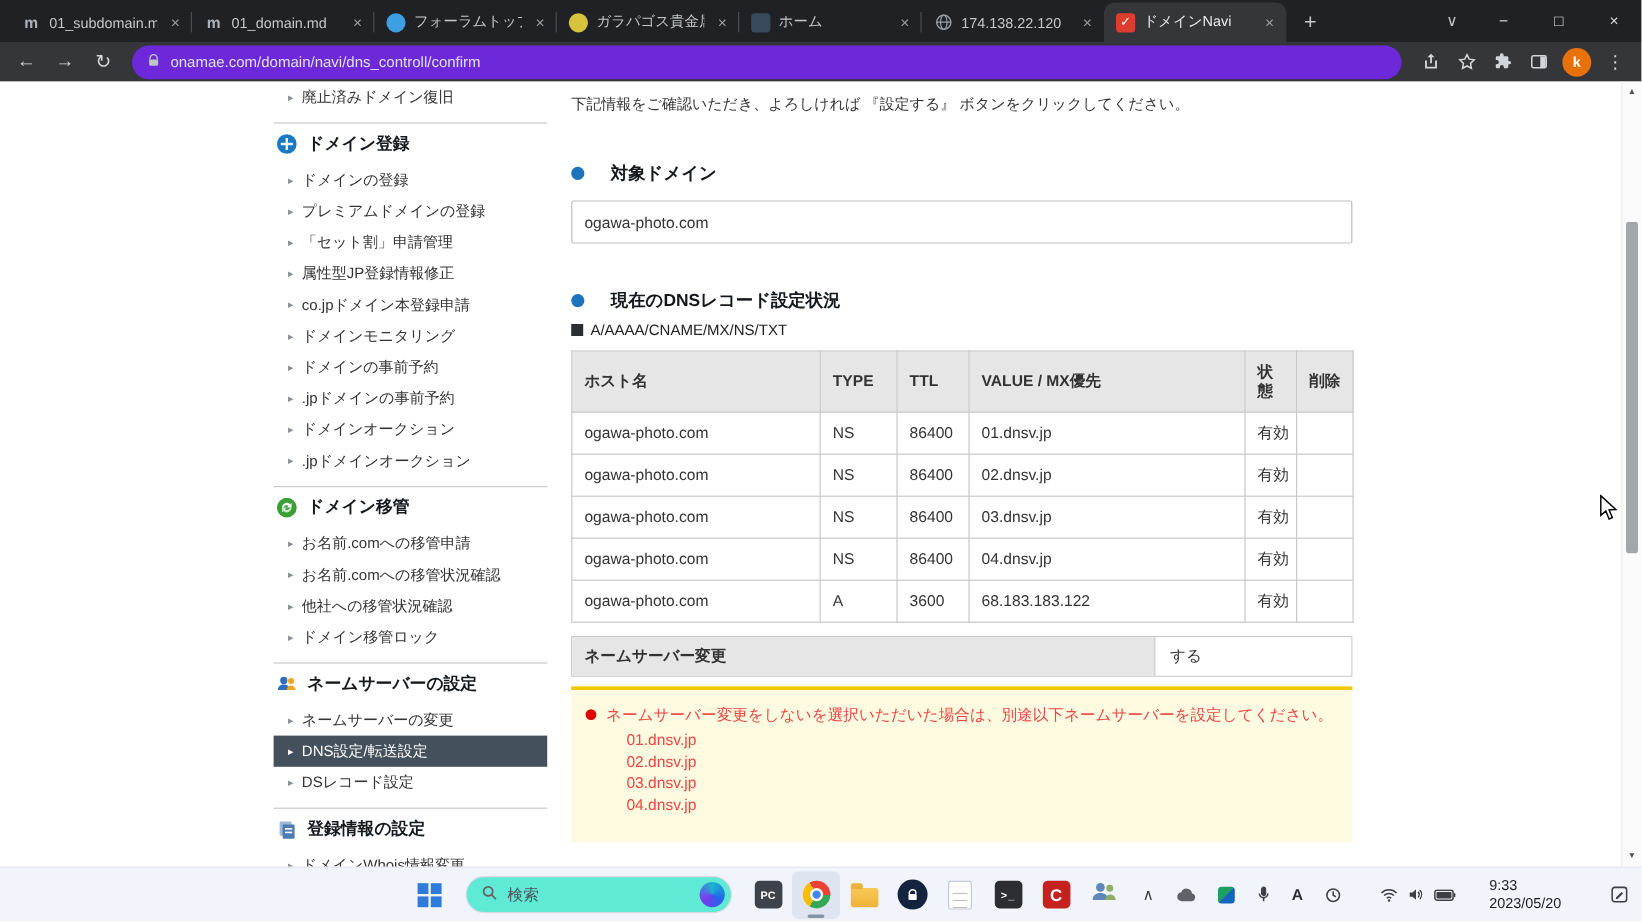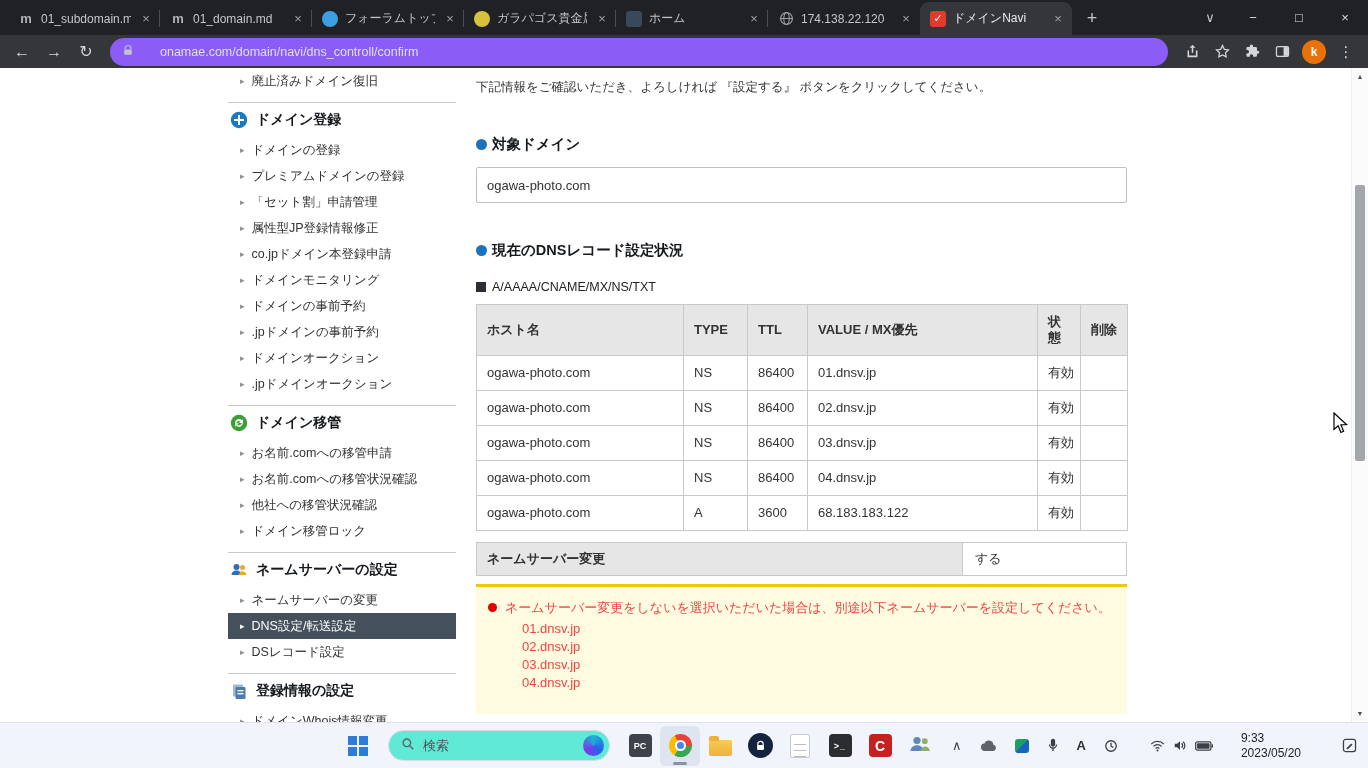--- a/index.html
+++ b/index.html
@@ -25,22 +25,22 @@
   .newtab-btn { width: 28px; height: 28px; margin: 0 0 3px 6px; display: flex; align-items: center; justify-content: center;
                 color: #c3c7cc; font-size: 18px; border-radius: 50%; }
   .strip-right { margin-left: auto; display: flex; align-items: stretch; height: 35px; }
   .strip-btn { width: 40px; display: flex; align-items: center; justify-content: center; color: #c3c7cc; font-size: 13px; }
   .win-btn { width: 46px; display: flex; align-items: center; justify-content: center; color: #d8dbde; font-size: 13px; }
 
   
   .toolbar { height: 33px; background: #35363a; display: flex; align-items: center; padding: 0 8px; gap: 4px; }
   .nav-btn { width: 28px; height: 28px; border-radius: 50%; display: flex; align-items: center; justify-content: center;
              color: #d2d5da; font-size: 16px; flex: none; }
-  .omnibox { flex: 1; height: 28px; background: #8b5cf6; border-radius: 14px; margin: 0 6px; display: flex; align-items: center;
-             padding: 0 12px; gap: 26px; font-size: 12.5px; color: #dde1e6; }
+  .omnibox { flex: 1; height: 28px; background: #6d28d9; border-radius: 14px; margin: 0 6px; display: flex; align-items: center;
+             padding: 0 12px; gap: 8px; font-size: 12.5px; color: #dde1e6; }
   .toolbar-icons { display: flex; align-items: center; gap: 10px; padding: 0 4px; }
   .tool-icon { width: 20px; height: 20px; display: flex; align-items: center; justify-content: center; color: #d2d5da; font-size: 15px; }
   .avatar { width: 24px; height: 24px; border-radius: 50%; background: #e8710a; color: #fff; font-size: 12px; font-weight: bold;
             display: flex; align-items: center; justify-content: center; }
 
   
   .viewport { height: 654px; background: #fff; display: flex; position: relative; overflow: hidden; }
   .page { flex: 1; display: flex; overflow: hidden; }
 
   
@@ -49,26 +49,26 @@
   .side-item .arr { color: #8a8f94; font-size: 9px; flex: none; }
   .side-item.active { background: #44515c; color: #fff; }
   .side-item.active .arr { color: #fff; }
   .side-header { display: flex; align-items: flex-start; gap: 8px; margin-top: 8px; border-top: 1px solid #c9c9c9;
                  padding: 8px 2px; font-weight: bold; font-size: 14px; color: #15191d; }
   .sicon { width: 18px; height: 18px; flex: none; display: flex; align-items: center; justify-content: center; }
 
   
   .content { width: 651px; flex: none; margin-left: 20px; }
   .instruction { margin-top: 12px; font-size: 12.5px; color: #333; line-height: 15px; }
-  .section-head { display: flex; align-items: center; gap: 5px; margin-top: 40px; font-size: 14.5px; font-weight: bold; color: #15191d; }
+  .section-head { display: flex; align-items: center; gap: 22px; margin-top: 40px; font-size: 14.5px; font-weight: bold; color: #15191d; }
   .section-head.second { margin-top: 38px; text-align: center; }
   .bullet-blue { width: 11px; height: 11px; border-radius: 50%; background: #1b72bd; flex: none; }
   .domain-box { margin-top: 13px; border: 1px solid #bfbfbf; border-radius: 2px; height: 36px; display: flex; align-items: center;
                 padding: 0 10px; font-size: 13px; color: #333; }
-  .record-type { margin-top: 20px; display: flex; align-items: center; gap: 6px; font-size: 12.5px; color: #222; }
+  .record-type { margin-top: 8px; display: flex; align-items: center; gap: 6px; font-size: 12.5px; color: #222; }
   .sq { width: 10px; height: 10px; background: #2b2f33; flex: none; }
   table.dns { width: 100%; border-collapse: collapse; margin-top: 10px; font-size: 13px; color: #333; table-layout: fixed; }
   table.dns th { background: #e6e6e6; font-weight: bold; text-align: left; padding: 9px 10px; border: 1px solid #c9c9c9; line-height: 16px; }
   table.dns td { padding: 9px 10px; border: 1px solid #c9c9c9; line-height: 16px; background: #fff; overflow: hidden; white-space: nowrap; }
   .col-host { width: 207px; } .col-type { width: 64px; } .col-ttl { width: 60px; }
   .col-value { width: 230px; } .col-state { width: 43px; } .col-del { width: 47px; }
   .ns-change { margin-top: 11px; display: flex; border: 1px solid #c9c9c9; height: 34px; font-size: 13px; color: #333; }
   .ns-change .lab { width: 486px; background: #e6e6e6; font-weight: bold; display: flex; align-items: center; padding: 5px 10px;
                     border-right: 1px solid #c9c9c9; }
   .ns-change .val { flex: 1; display: flex; align-items: center; padding: 0 12px; background: #fff; }

